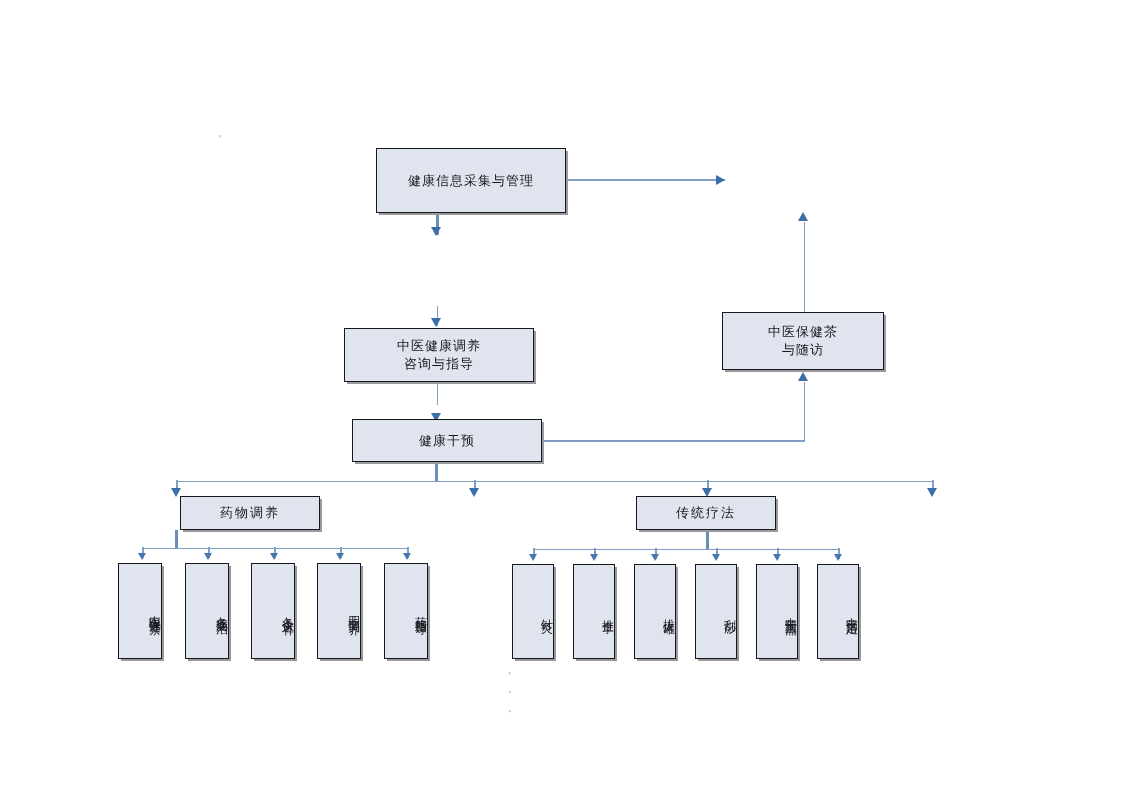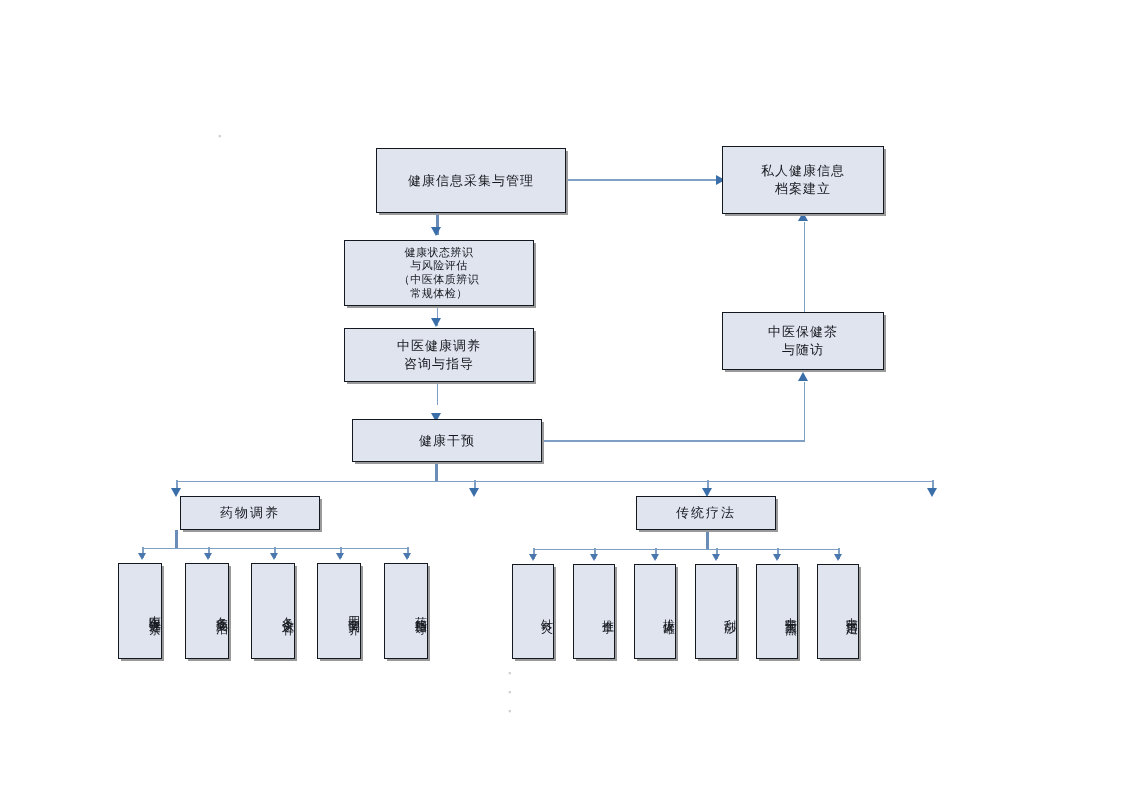--- a/index.html
+++ b/index.html
@@ -178,27 +178,21 @@
   <div class="ln v" style="left:838px; top:548px; height:11px;"></div>
   <div class="ar small down" style="left:529px; top:554px;"></div>
   <div class="ar small down" style="left:590px; top:554px;"></div>
   <div class="ar small down" style="left:651px; top:554px;"></div>
   <div class="ar small down" style="left:712px; top:554px;"></div>
   <div class="ar small down" style="left:773px; top:554px;"></div>
   <div class="ar small down" style="left:834px; top:554px;"></div>
 
   <div class="node" style="left:344px; top:148px; width:190px; height:65px;margin-left:32px;">健康信息采集与管理</div>
 
-  <div class="node" style="left:722px; top:146px; width:162px; height:68px;">私人健康信息
-档案建立</div>
-
-  <div class="node small" style="left:344px; top:240px; width:190px; height:66px;">健康状态辨识
-与风险评估
-（中医体质辨识
-常规体检）</div>
+
 
   <div class="node" style="left:344px; top:328px; width:190px; height:54px;">中医健康调养
 咨询与指导</div>
 
   <div class="node" style="left:352px; top:419px; width:190px; height:43px;">健康干预</div>
 
   <div class="node" style="left:722px; top:312px; width:162px; height:58px;">中医保健茶
 与随访</div>
 
   <div class="node cat" style="left:180px; top:496px; width:140px; height:34px;">药物调养</div>

